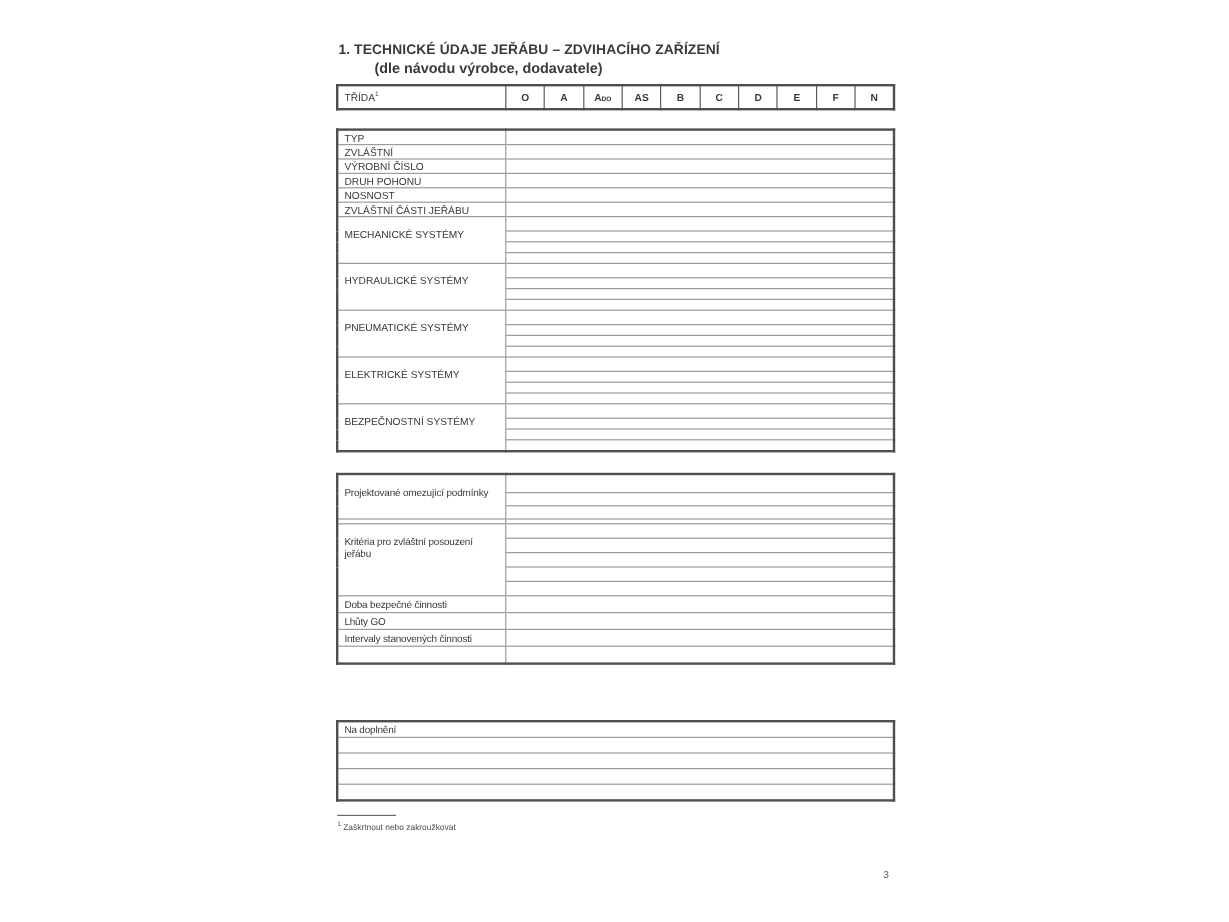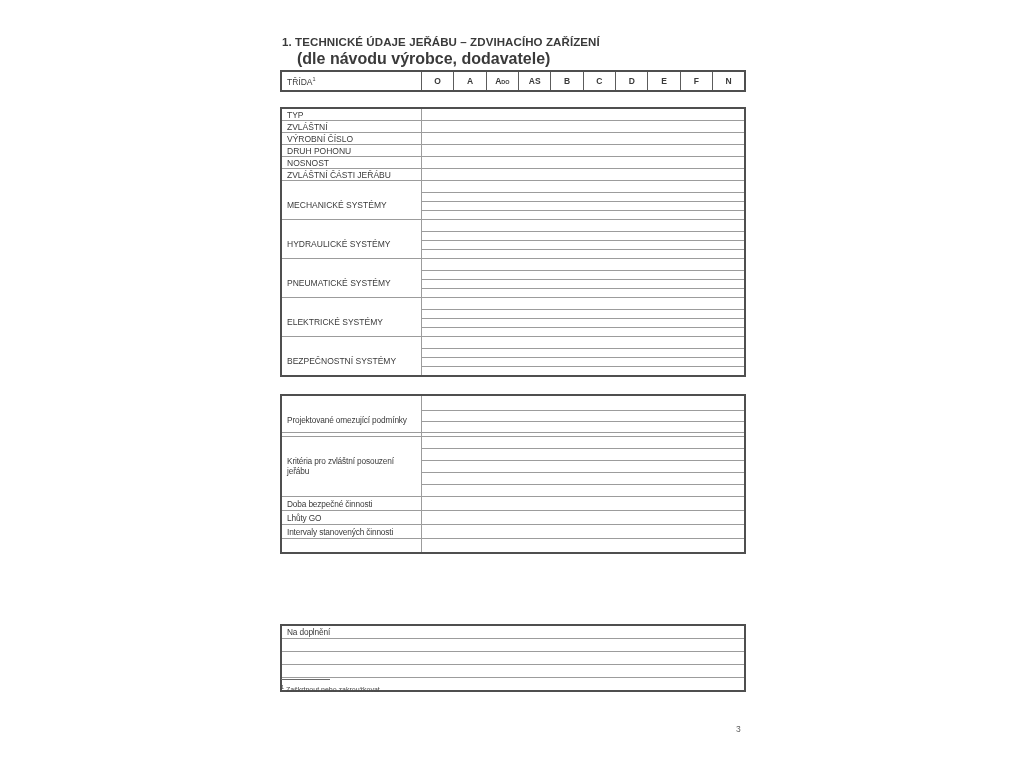--- a/index.html
+++ b/index.html
@@ -3,52 +3,52 @@
 <meta charset="utf-8">
 <style>
   html,body{margin:0;padding:0;}
   body{
     width:1024px;height:768px;position:relative;background:#ffffff;overflow:hidden;
     font-family:"Liberation Sans","DejaVu Sans",sans-serif;color:#3a3a3a;
   }
   .content{position:absolute;left:280px;top:0;width:466px;height:540px;}
   .title-block{position:absolute;top:36px;left:2px;}
   .title{font-size:11.5px;font-weight:bold;letter-spacing:.1px;white-space:nowrap;}
-  .subtitle{font-size:16px;font-weight:bold;margin-left:15px;margin-top:2px;}
+  .subtitle{font-size:12px;font-weight:bold;margin-left:30px;margin-top:2px;}
 
   table{border-collapse:collapse;width:466px;table-layout:fixed;position:absolute;left:0;}
   td{font-size:8.5px;color:#3a3a3a;padding:0 4px 0 5px;overflow:hidden;}
 
   
   .class-table{top:70px;border:2px solid #4f4f4f;}
   .class-table td{border:1px solid #5c5c5c;height:18px;}
   .cl-lbl{width:130px;text-align:left;font-weight:normal;}
   .cl-c{text-align:center;font-weight:bold;padding:0;}
   .cl-c .sub{font-size:5.5px;font-weight:bold;}
 
   
   .main-table{top:107px;border:2px solid #4f4f4f;}
   .cond-table{top:394px;border:2px solid #4f4f4f;}
   .main-table td,.cond-table td{border:1px solid #9c9c9c;}
   .lbl{width:130px;vertical-align:middle;}
-  .lbl.top{vertical-align:top;padding-top:19px;line-height:1.25;}
+  .lbl.top{vertical-align:top;padding-top:9px;line-height:1.25;}
   .cond-lbl{font-size:8.3px;letter-spacing:-.15px;}
   .inp{background:#ffffff;}
 
   tr.r20>td{height:18px;}
   tr.r13>td{height:11px;}
   tr.r10>td{height:8px;}
   tr.r16>td{height:14px;}
   tr.r12>td{height:10px;}
   tr.r15>td{height:13px;}
   tr.r14>td{height:12px;}
   tr.r5>td{height:3px;}
 
   
-  .supp-table{top:624px;border:2px solid #4f4f4f;padding-left:20px;}
+  .supp-table{top:600px;border:2px solid #4f4f4f;padding-left:20px;}
   .supp-table td{border:1px solid #9c9c9c;}
 
   .footnote-rule{position:absolute;top:679px;left:1px;width:49px;border-top:1px solid #6a6a6a;}
   .footnote{position:absolute;top:684px;left:1px;font-size:7px;color:#4a4a4a;}
   .footnote sup,.sup{font-size:5.5px;vertical-align:super;}
   .page-number{position:absolute;left:736px;top:724px;font-size:8.5px;color:#5a5a5a;}
 </style>
 </head>
 <body>
 

